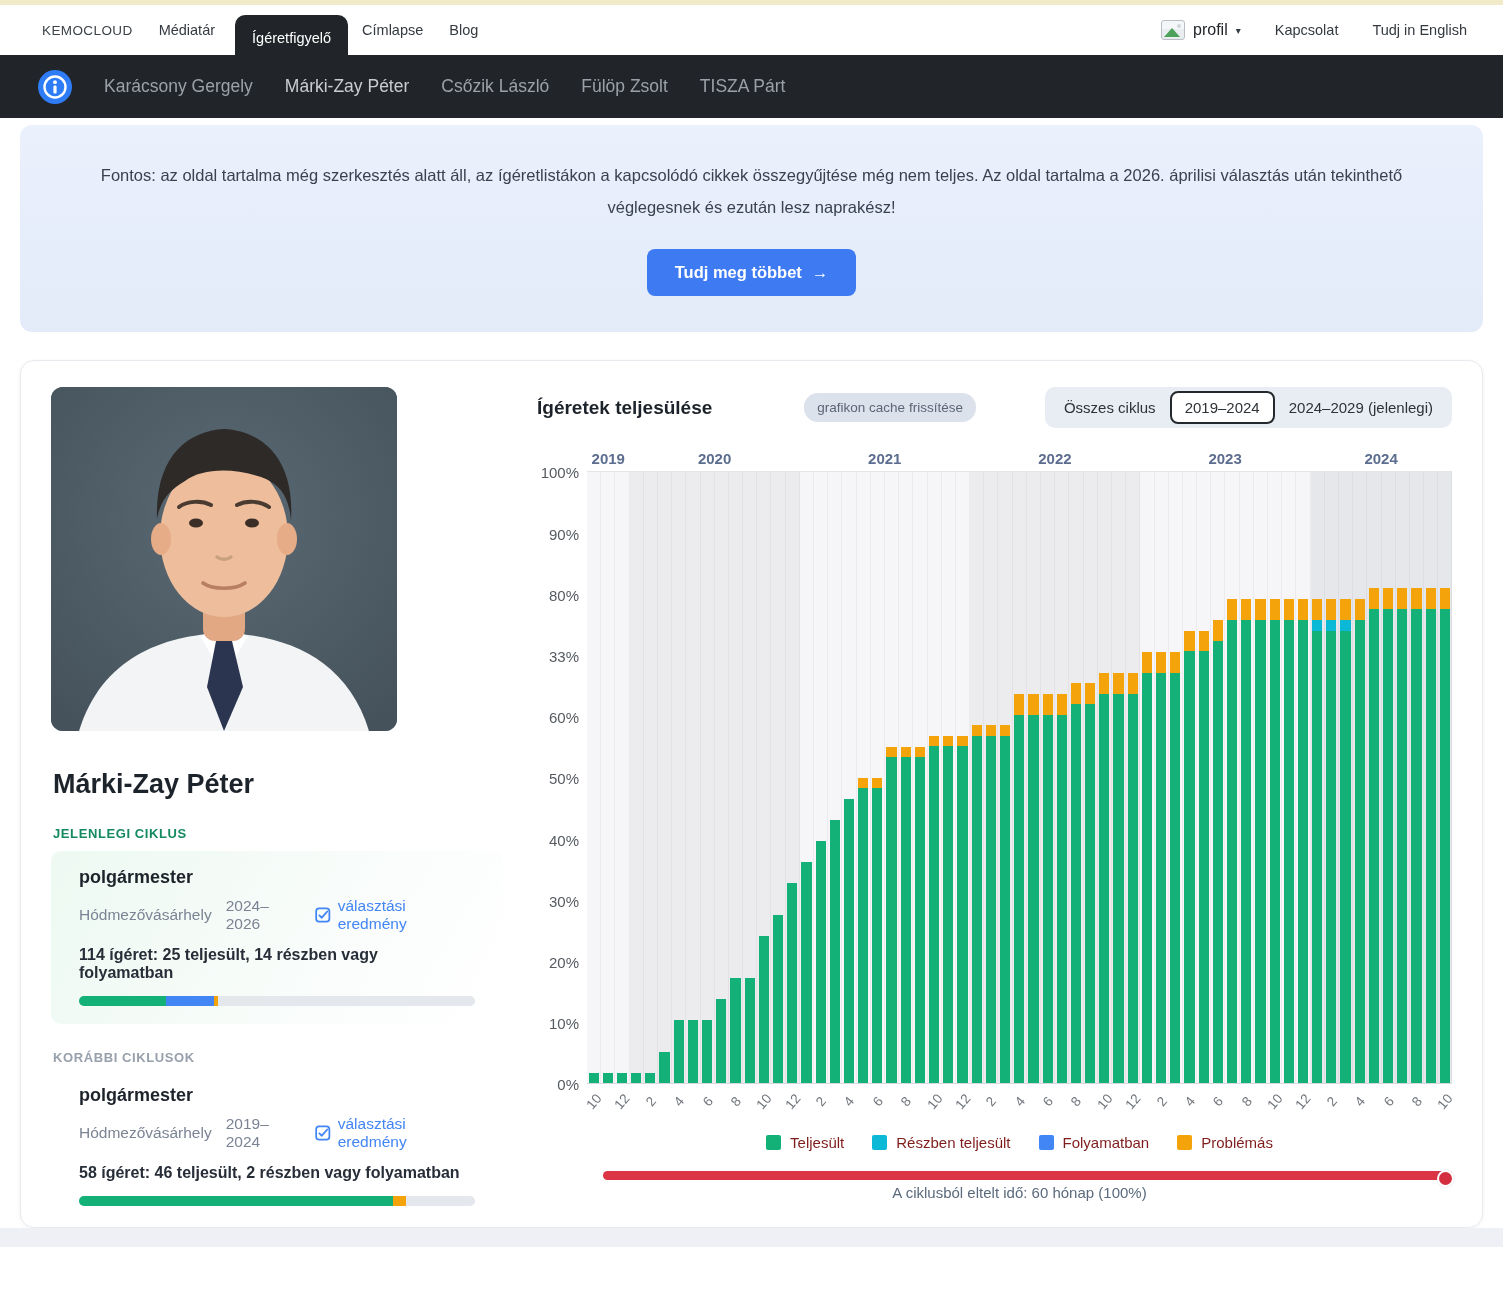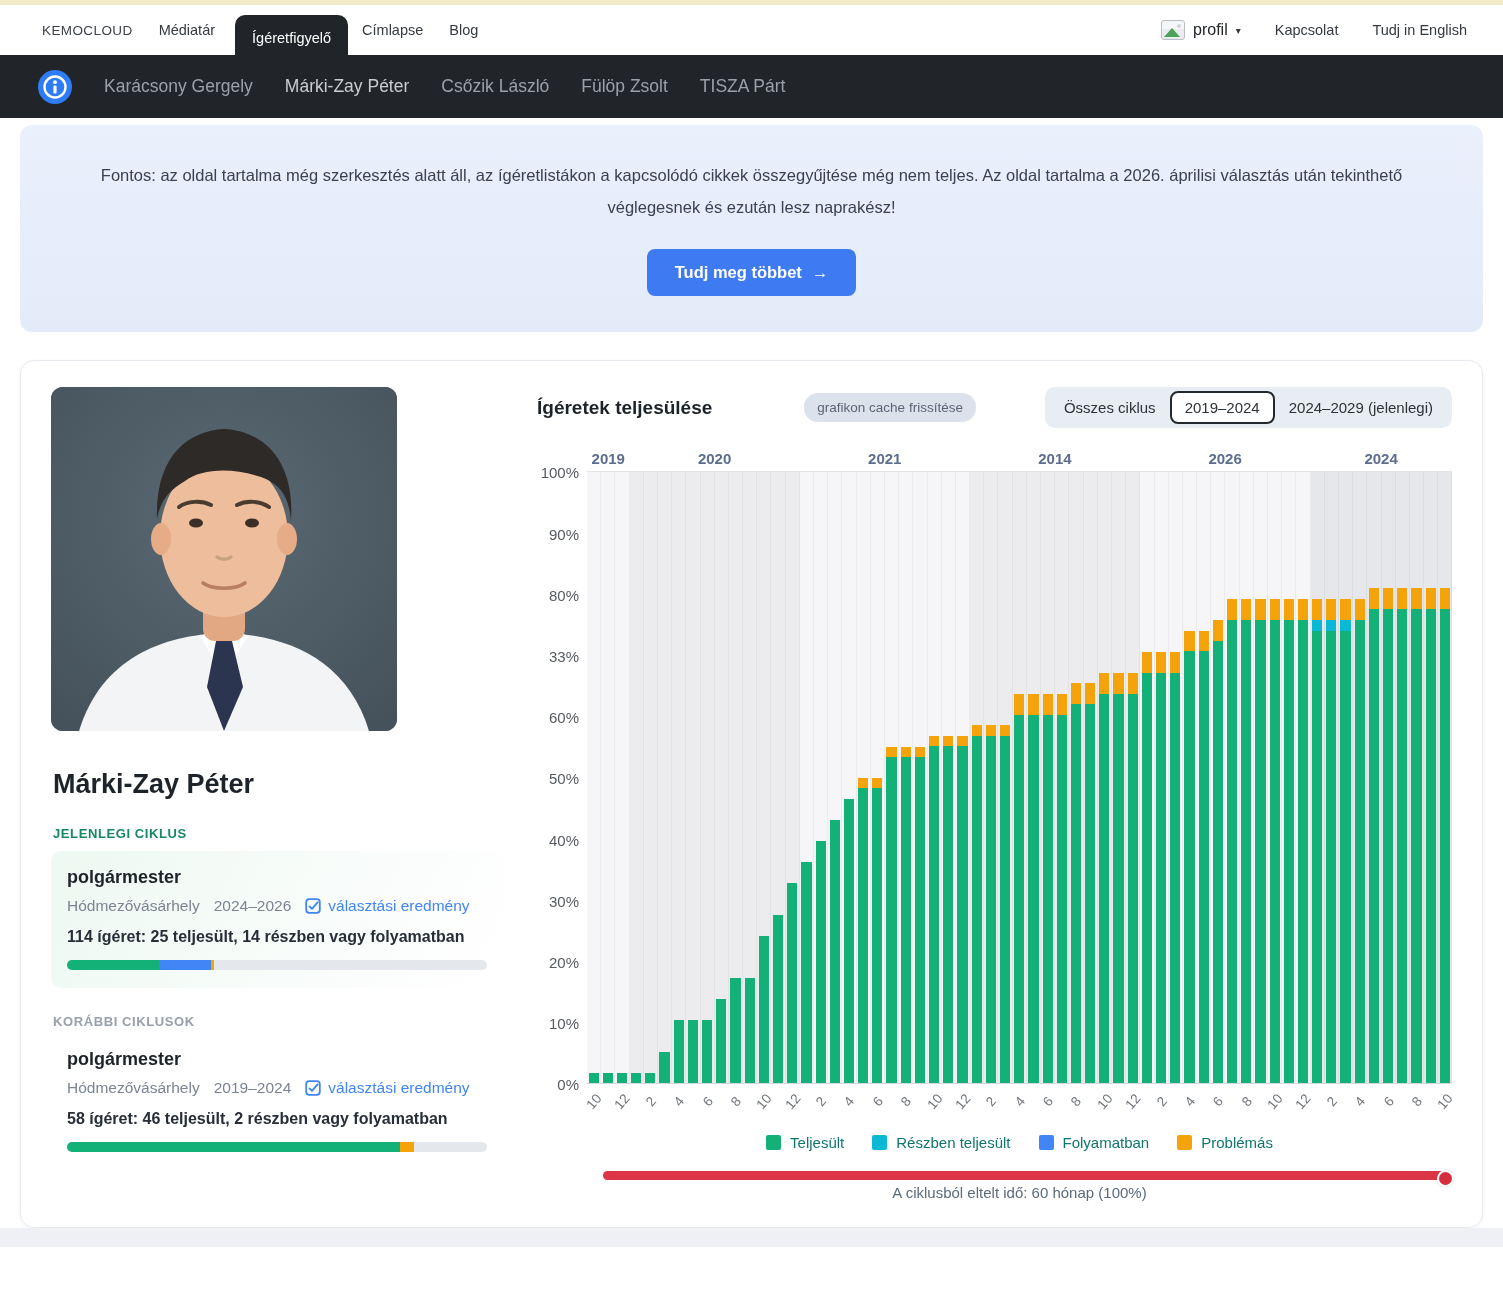--- a/index.html
+++ b/index.html
@@ -32,21 +32,21 @@
   .cta { display:inline-flex; align-items:center; gap:10px; background:#3e7bf2; color:#fff; border:none; font-size:16.5px; font-weight:bold; padding:14px 28px; border-radius:8px; cursor:pointer; font-family:inherit; }
 
   
   .card { margin:28px 20px 0; height:868px; background:#fff; border:1px solid #e8eaef; border-radius:14px; box-shadow:0 1px 4px rgba(30,40,60,.05); padding:26px 30px; display:flex; gap:34px; overflow:hidden; }
   .leftcol { width:452px; flex:0 0 452px; }
   .photo { width:346px; height:344px; border-radius:12px; overflow:hidden; display:block; }
   .pname { font-size:27px; font-weight:bold; color:#1d232a; margin:38px 0 0 2px; }
   .cyclabel { font-size:13px; font-weight:bold; letter-spacing:.6px; margin:26px 0 10px 2px; }
   .cyclabel.green { color:#158a60; }
   .cyclabel.gray { color:#97a0ab; }
-  .cycpanel { border-radius:10px; padding:16px 16px 18px; }
+  .cycpanel { border-radius:10px; padding:16px 28px 18px; }
   .cycpanel.tinted { background:linear-gradient(120deg,#edf9f2 0%,#fbfdfc 70%,#ffffff 100%); }
   .role { font-size:18px; font-weight:bold; color:#1d232a; margin-bottom:9px; }
   .metarow { display:flex; align-items:center; gap:14px; font-size:15.5px; color:#7b8494; margin-bottom:13px; }
   .vote-link { display:inline-flex; align-items:center; gap:7px; color:#4285f4; cursor:pointer; }
   .summary { font-size:16px; font-weight:bold; color:#272e38; margin-bottom:14px; }
   .pbar { height:10px; border-radius:5px; background:#e4e7eb; overflow:hidden; display:flex; }
   .pseg { height:100%; }
 
   
   .rightcol { flex:1; min-width:0; display:flex; flex-direction:column; }
@@ -74,21 +74,21 @@
   .bar { width:100%; display:flex; flex-direction:column-reverse; height:100%; justify-content:flex-start; }
   .seg { width:100%; }
   .seg-g { background:#13b077; }
   .seg-c { background:#0bb8d6; }
   .seg-o { background:#f4a30b; }
   .xrow { display:flex; margin-left:50px; height:48px; }
   .xslot { flex:1; position:relative; }
   .xtick { position:absolute; top:10px; left:50%; font-size:13.5px; color:#70757c; transform:translateX(-50%) rotate(-50deg); }
 
   .legend { display:flex; justify-content:center; gap:28px; margin:2px 0 0 50px; }
-  .legitem { display:flex; align-items:center; gap:9px; font-size:15px; color:#0f766e; cursor:pointer; }
+  .legitem { display:flex; align-items:center; gap:9px; font-size:15px; color:#7f1d1d; cursor:pointer; }
   .legsq { width:15px; height:15px; border-radius:2px; }
 
   .sliderwrap { margin:16px 0 0 66px; position:relative; height:18px; }
   .slidertrack { position:absolute; top:4px; left:0; right:0; height:9px; border-radius:5px; background:#dc3545; cursor:pointer; }
   .sliderthumb { position:absolute; right:-2px; top:-1px; width:17px; height:17px; border-radius:50%; background:#d32f3f; border:2px solid #fff; box-shadow:0 0 0 1px rgba(0,0,0,.06); cursor:grab; }
   .slidercaption { text-align:center; margin:12px 0 0 50px; font-size:15px; color:#5b6b7d; }
 
   .pagebottom { height:19px; background:#eef0f5; }
 </style>
 </head>
@@ -218,22 +218,22 @@
         <span class="seg-item active">2019–2024</span>
         <span class="seg-item">2024–2029 (jelenlegi)</span>
       </div>
     </div>
 
     <div class="chartwrap">
       <div class="yearlabels">
           <div class="yearlabel" style="left: 2.45902%;">2019</div>
           <div class="yearlabel" style="left: 14.7541%;">2020</div>
           <div class="yearlabel" style="left: 34.4262%;">2021</div>
-          <div class="yearlabel" style="left: 54.0984%;">2014</div>
-          <div class="yearlabel" style="left: 73.7705%;">2026</div>
+          <div class="yearlabel" style="left: 54.0984%;">2022</div>
+          <div class="yearlabel" style="left: 73.7705%;">2023</div>
           <div class="yearlabel" style="left: 91.8033%;">2024</div>
         </div>
       <div class="chartgrid">
         <div class="ycol">
             <div class="ylab" style="bottom: 0%;">0%</div>
             <div class="ylab" style="bottom: 10%; margin-top: 32px;">10%</div>
             <div class="ylab" style="bottom: 20%;">20%</div>
             <div class="ylab" style="bottom: 30%;">30%</div>
             <div class="ylab" style="bottom: 40%;">40%</div>
             <div class="ylab" style="bottom: 50%;">50%</div>

